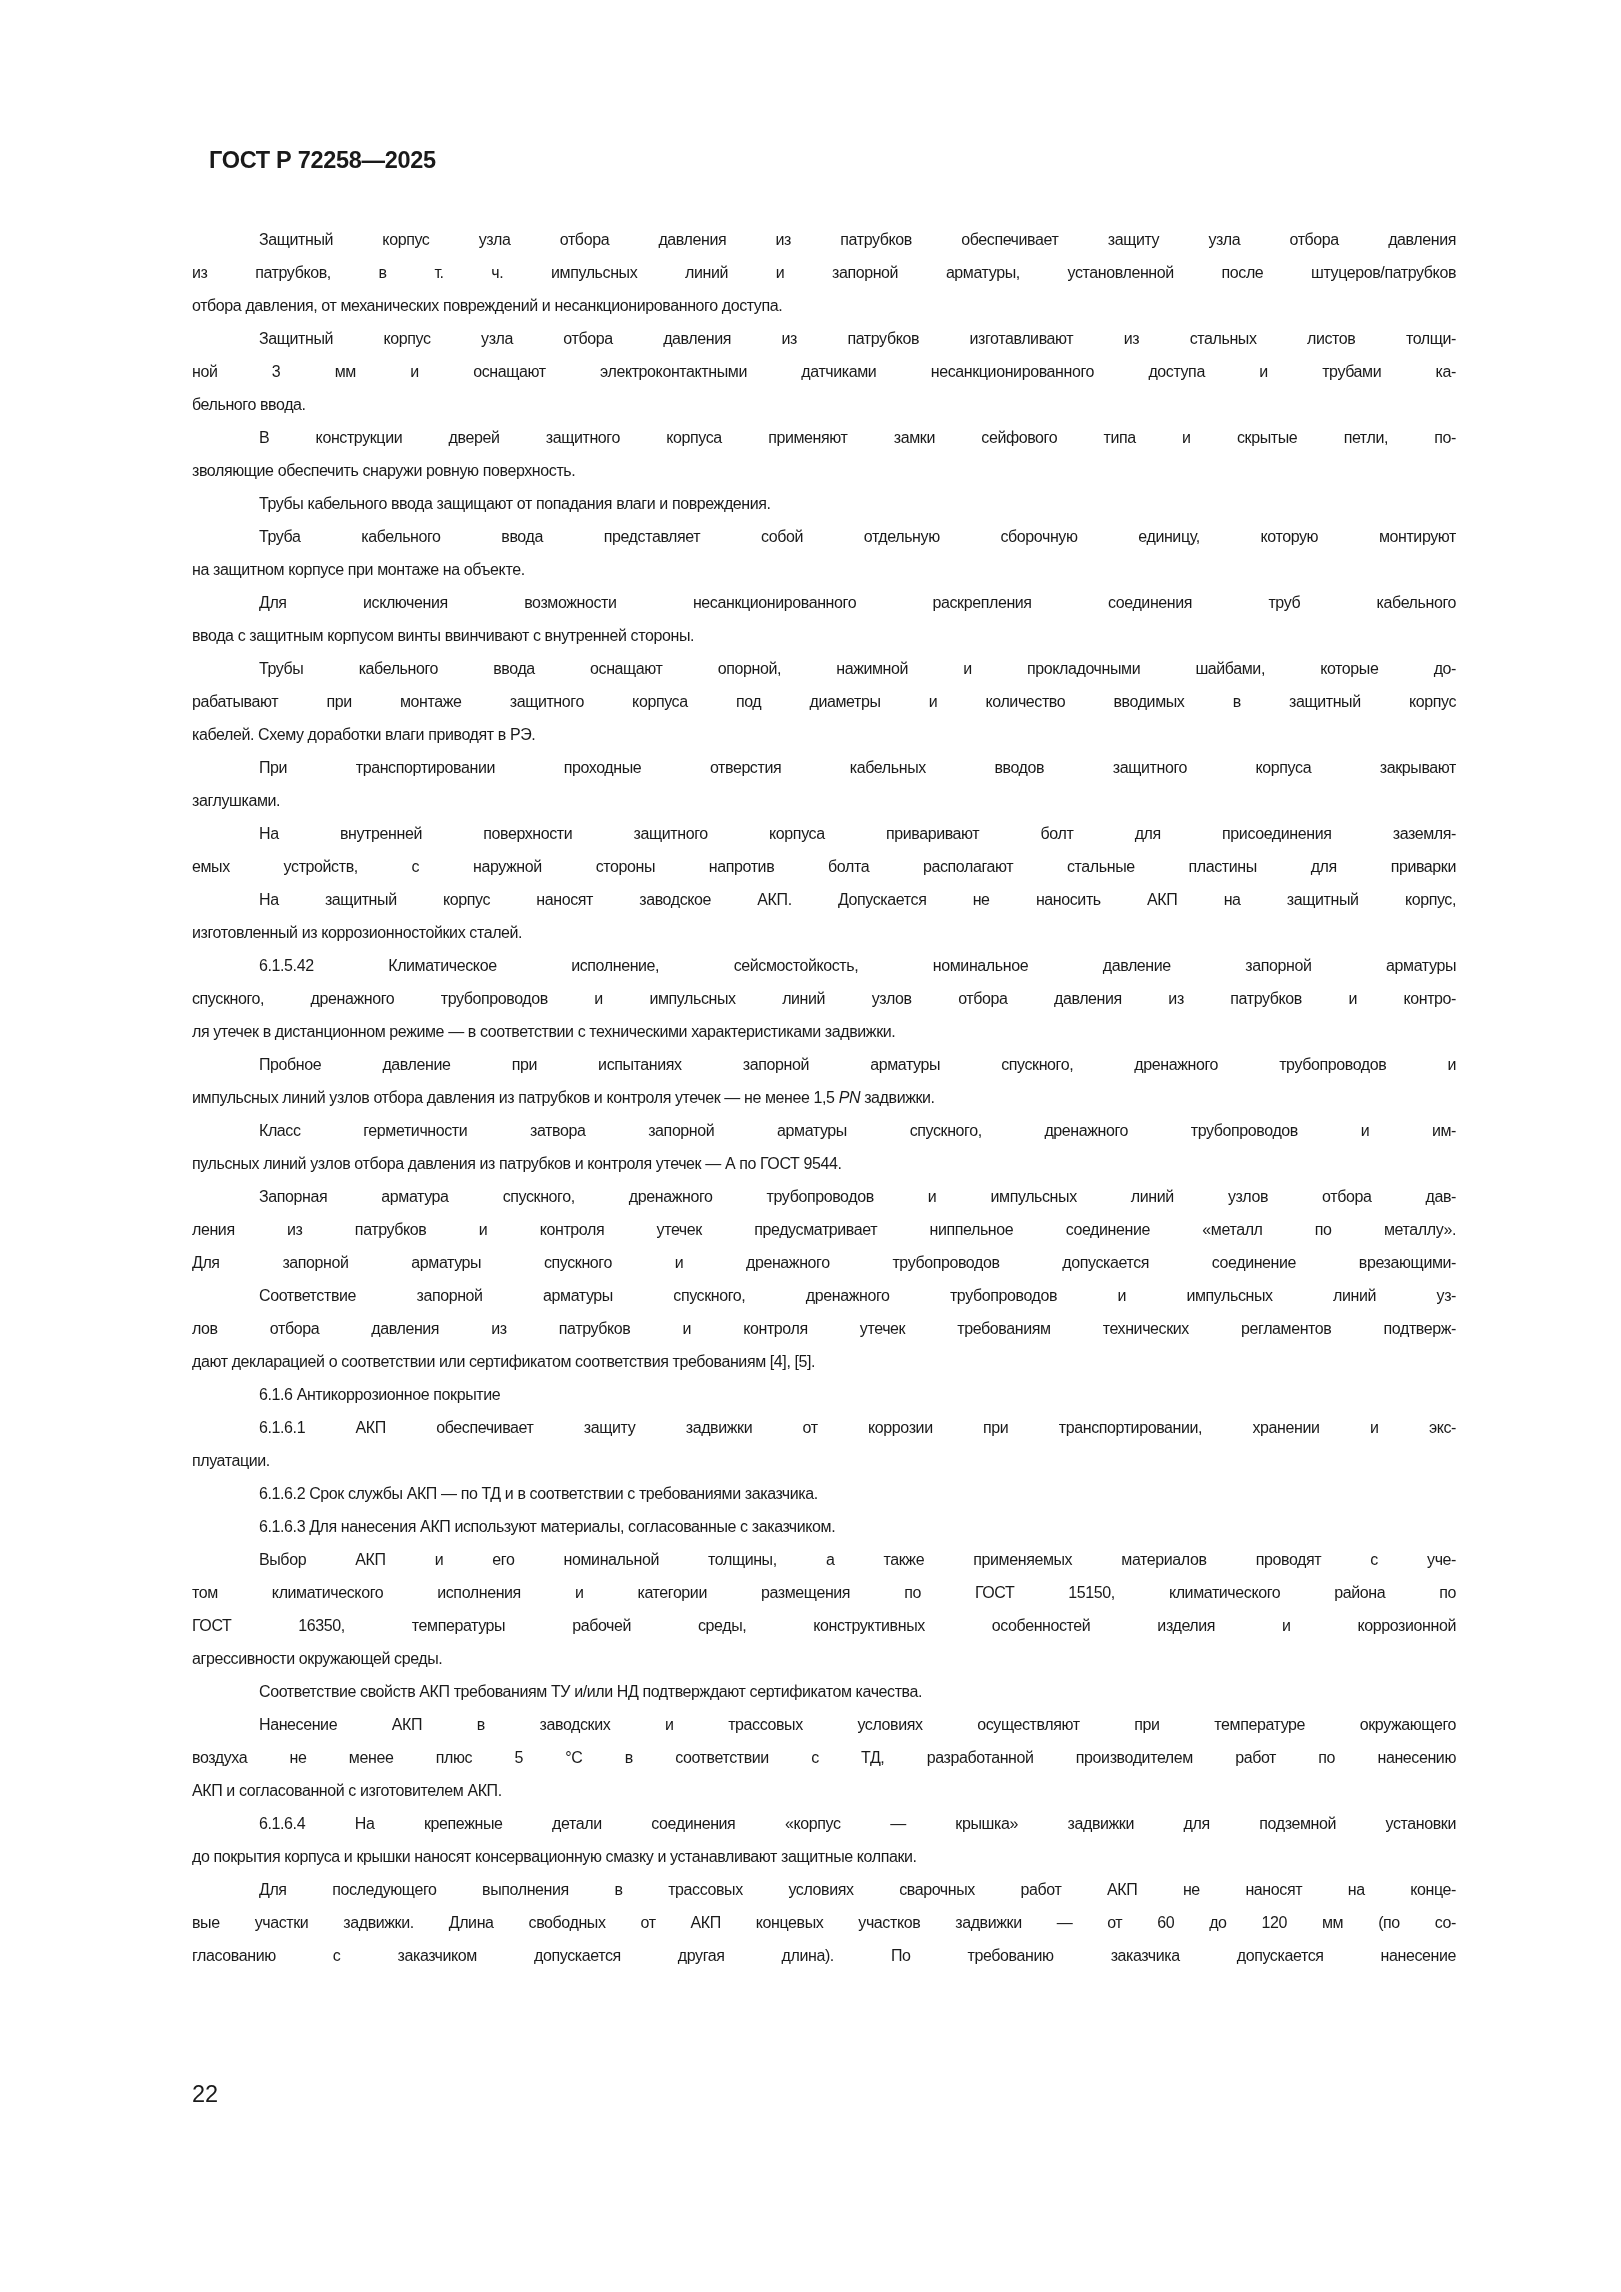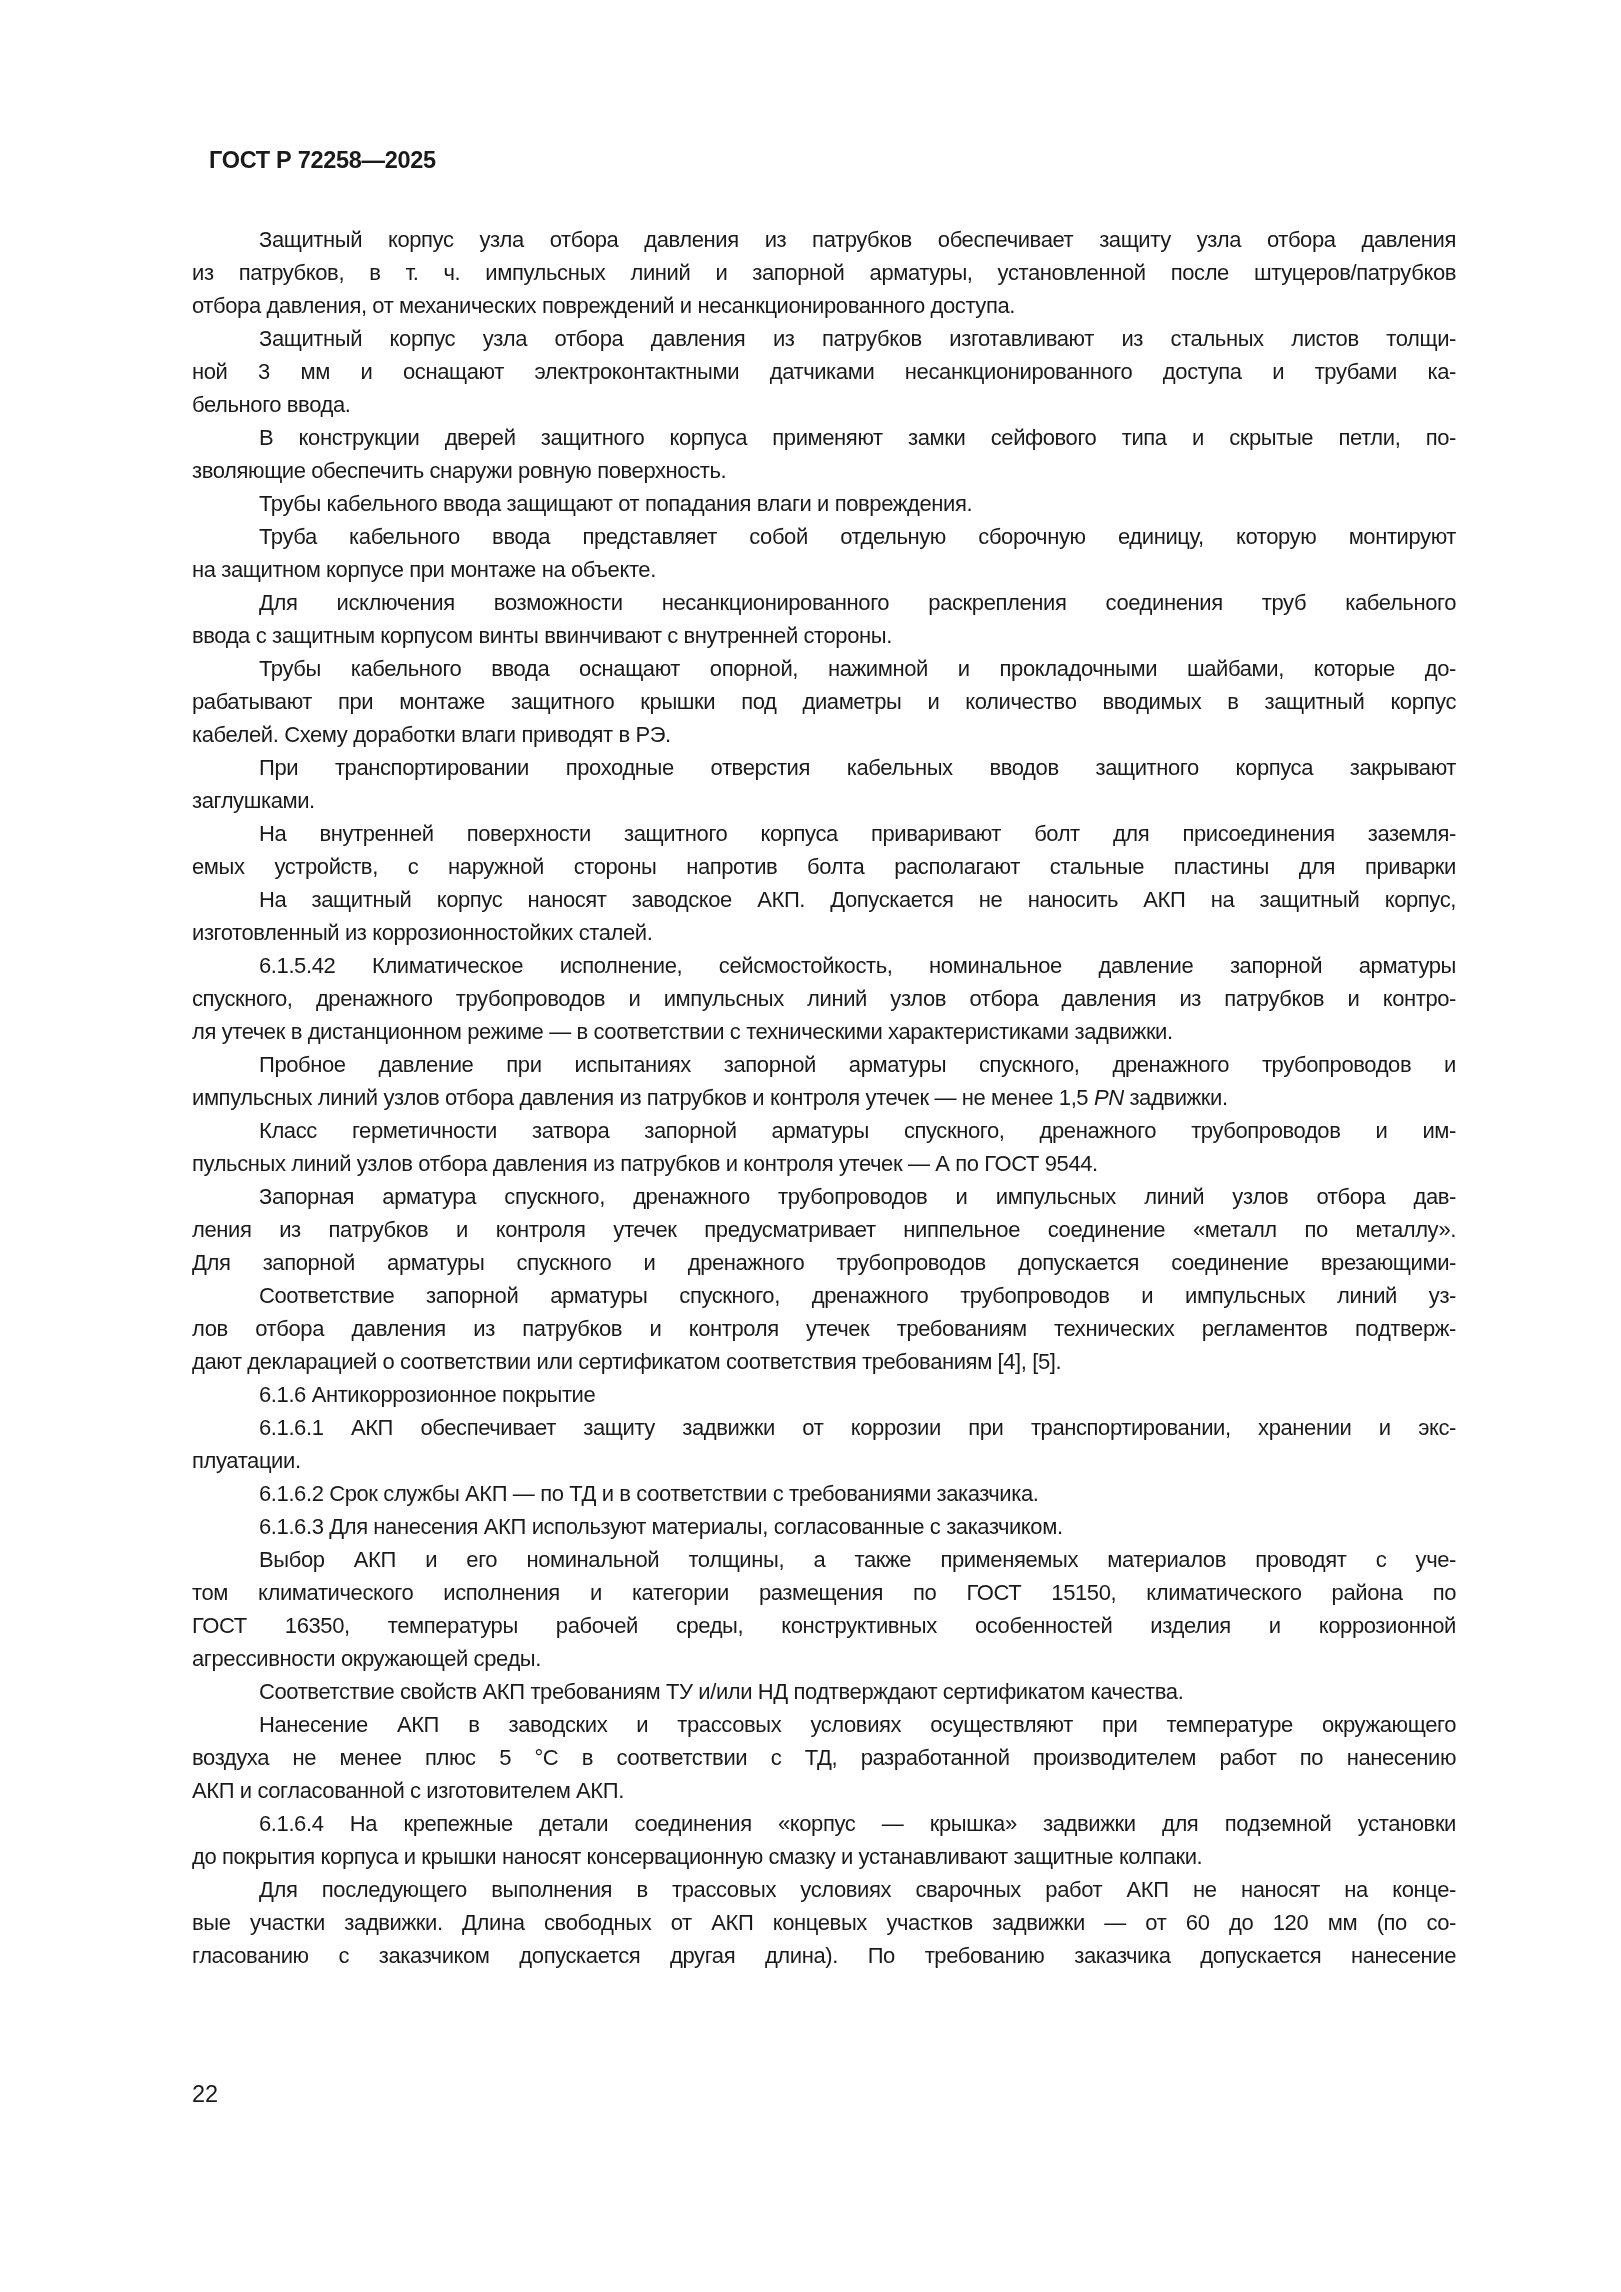--- a/index.html
+++ b/index.html
@@ -1,20 +1,20 @@
 <!DOCTYPE html>
 <html><head>
 <meta charset="utf-8">
 <style>
   html, body { margin: 0; padding: 0; background: #ffffff; }
   body { width: 1621px; height: 2293px; position: relative; overflow: hidden;
          font-family: "Liberation Sans", "DejaVu Sans", sans-serif; color: #1a1a1a; }
   .header { position: absolute; left: 209px; top: 147px; font-size: 23.5px; font-weight: bold; letter-spacing: -0.3px; }
   .body { position: absolute; left: 192px; top: 223px; width: 1264px; }
-  .line { height: 33px; line-height: 33px; font-size: 22px; white-space: nowrap;
+  .line { height: 33px; line-height: 33px; font-size: 16px; white-space: nowrap;
           text-align: justify; text-align-last: justify; overflow: hidden; letter-spacing: -0.4px; }
   .line.last { text-align-last: left; }
   .line.indent { padding-left: 67px; }
   .line.bold { font-weight: normal; }
   .pn { position: absolute; left: 192px; top: 2070px; font-size: 23.5px; margin-top: 11px; }
   i { font-style: italic; }
 </style>
 </head>
 <body>
 
@@ -27,21 +27,21 @@
     <div class="line">ной 3 мм и оснащают электроконтактными датчиками несанкционированного доступа и трубами ка-</div>
     <div class="line last">бельного ввода.</div>
     <div class="line indent">В конструкции дверей защитного корпуса применяют замки сейфового типа и скрытые петли, по-</div>
     <div class="line last">зволяющие обеспечить снаружи ровную поверхность.</div>
     <div class="line indent last">Трубы кабельного ввода защищают от попадания влаги и повреждения.</div>
     <div class="line indent">Труба кабельного ввода представляет собой отдельную сборочную единицу, которую монтируют</div>
     <div class="line last">на защитном корпусе при монтаже на объекте.</div>
     <div class="line indent">Для исключения возможности несанкционированного раскрепления соединения труб кабельного</div>
     <div class="line last">ввода с защитным корпусом винты ввинчивают с внутренней стороны.</div>
     <div class="line indent">Трубы кабельного ввода оснащают опорной, нажимной и прокладочными шайбами, которые до-</div>
-    <div class="line">рабатывают при монтаже защитного крышки под диаметры и количество вводимых в защитный корпус</div>
+    <div class="line">рабатывают при монтаже защитного корпуса под диаметры и количество вводимых в защитный корпус</div>
     <div class="line last">кабелей. Схему доработки влаги приводят в РЭ.</div>
     <div class="line indent">При транспортировании проходные отверстия кабельных вводов защитного корпуса закрывают</div>
     <div class="line last">заглушками.</div>
     <div class="line indent">На внутренней поверхности защитного корпуса приваривают болт для присоединения заземля-</div>
     <div class="line">емых устройств, с наружной стороны напротив болта располагают стальные пластины для приварки</div>
     <div class="line indent">На защитный корпус наносят заводское АКП. Допускается не наносить АКП на защитный корпус,</div>
     <div class="line last">изготовленный из коррозионностойких сталей.</div>
     <div class="line indent">6.1.5.42 Климатическое исполнение, сейсмостойкость, номинальное давление запорной арматуры</div>
     <div class="line">спускного, дренажного трубопроводов и импульсных линий узлов отбора давления из патрубков и контро-</div>
     <div class="line last">ля утечек в дистанционном режиме — в соответствии с техническими характеристиками задвижки.</div>

